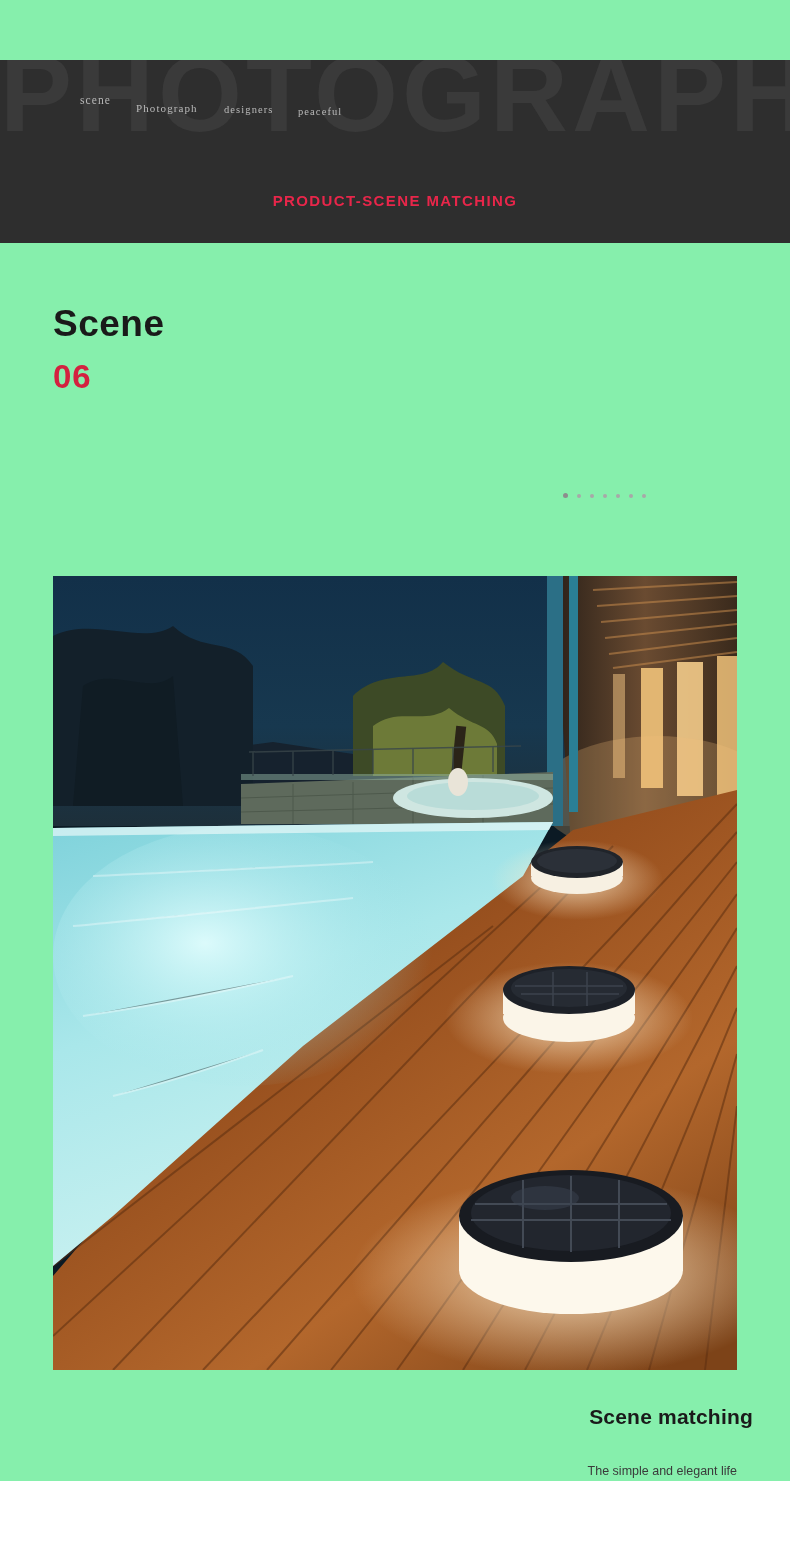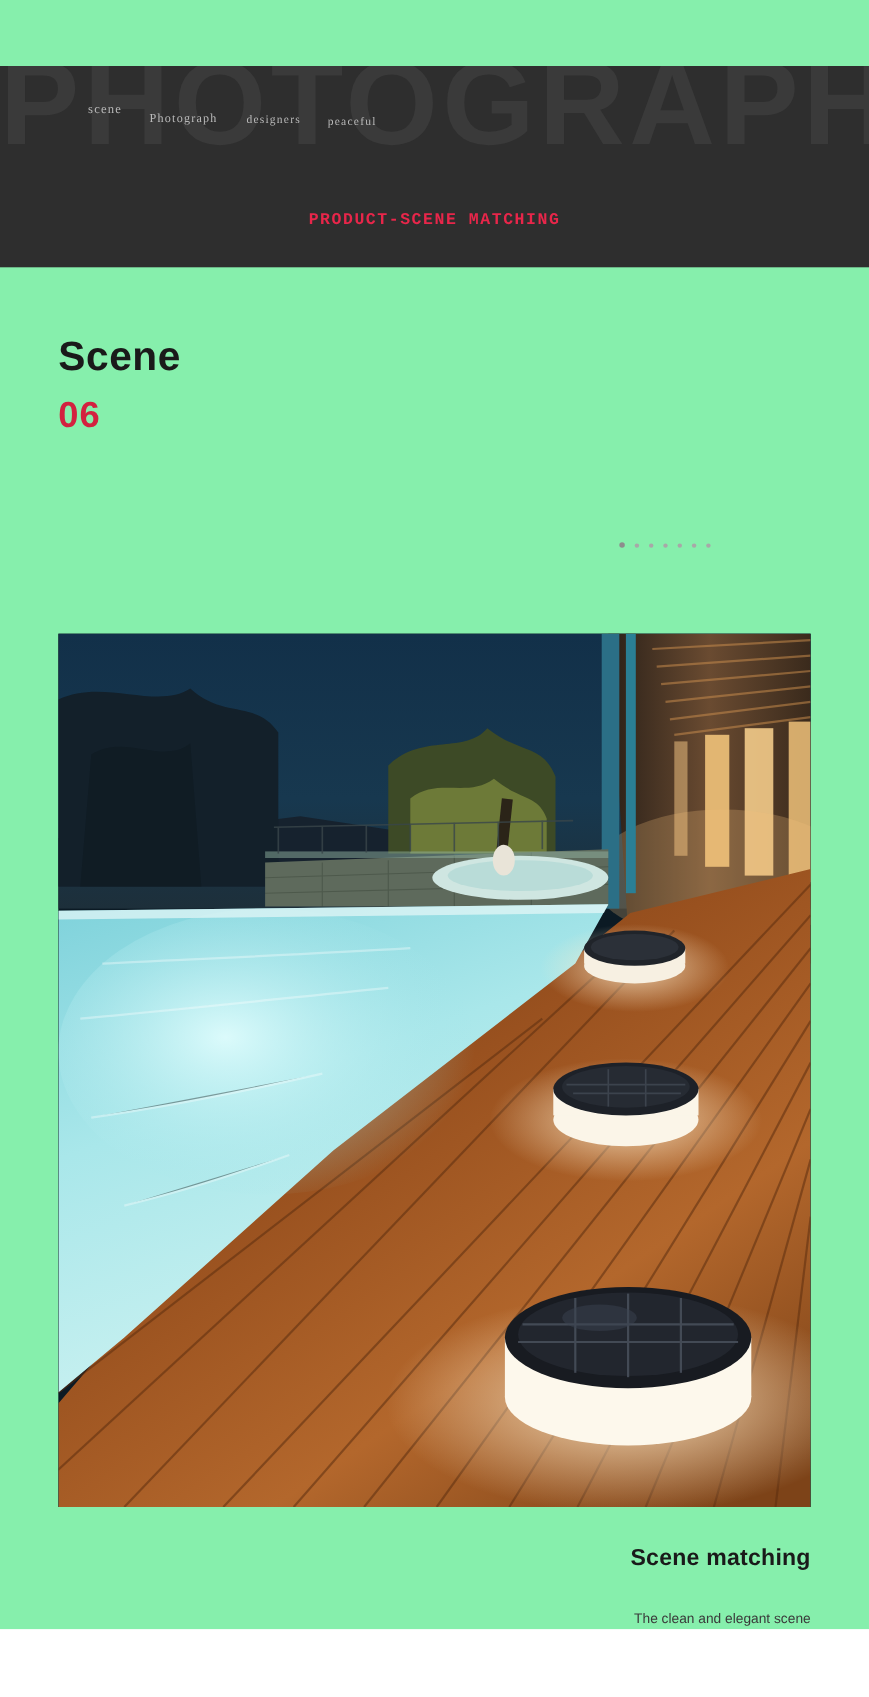--- a/index.html
+++ b/index.html
@@ -66,21 +66,21 @@
   .band-title {
     position: absolute;
     left: 0;
     top: 132px;
     width: 790px;
     text-align: center;
     color: #e8264a;
     font-size: 15px;
     font-weight: bold;
     letter-spacing: 1.4px;
-    font-family: Liberation Mono, monospace;
+    font-family: Liberation Sans, sans-serif;
   }
 
   
   .scene-word {
     position: absolute;
     left: 53px;
     top: 303px;
     font-size: 37px;
     font-weight: bold;
     color: #1a1a1a;
@@ -131,21 +131,21 @@
     width: 684px;
     height: 794px;
     overflow: hidden;
     background: #0b1a24;
   }
   .photo svg { display: block; width: 684px; height: 794px; }
 
   
   .footer-title {
     position: absolute;
-    right: 53px;
+    right: 37px;
     top: 1405px;
     font-size: 21px;
     font-weight: bold;
     color: #1a1a1a;
     text-align: right;
     letter-spacing: 0.2px;
   }
   .footer-sub {
     position: absolute;
     right: 53px;
@@ -349,16 +349,16 @@
         <path d="M470,604 L470,672"></path>
         <path d="M518,600 L518,676"></path>
         <path d="M566,604 L566,672"></path>
       </g>
       <ellipse cx="492" cy="622" rx="34" ry="12" fill="#3a4250" opacity="0.5"></ellipse>
     </svg>
   </div>
 
   <div class="footer-title">Scene matching</div>
   <div class="footer-sub">
-    <div>The clean and elegant scene</div>
+    <div>The simple and elegant life</div>
   </div>
 
 </div>
 
 </body></html>

